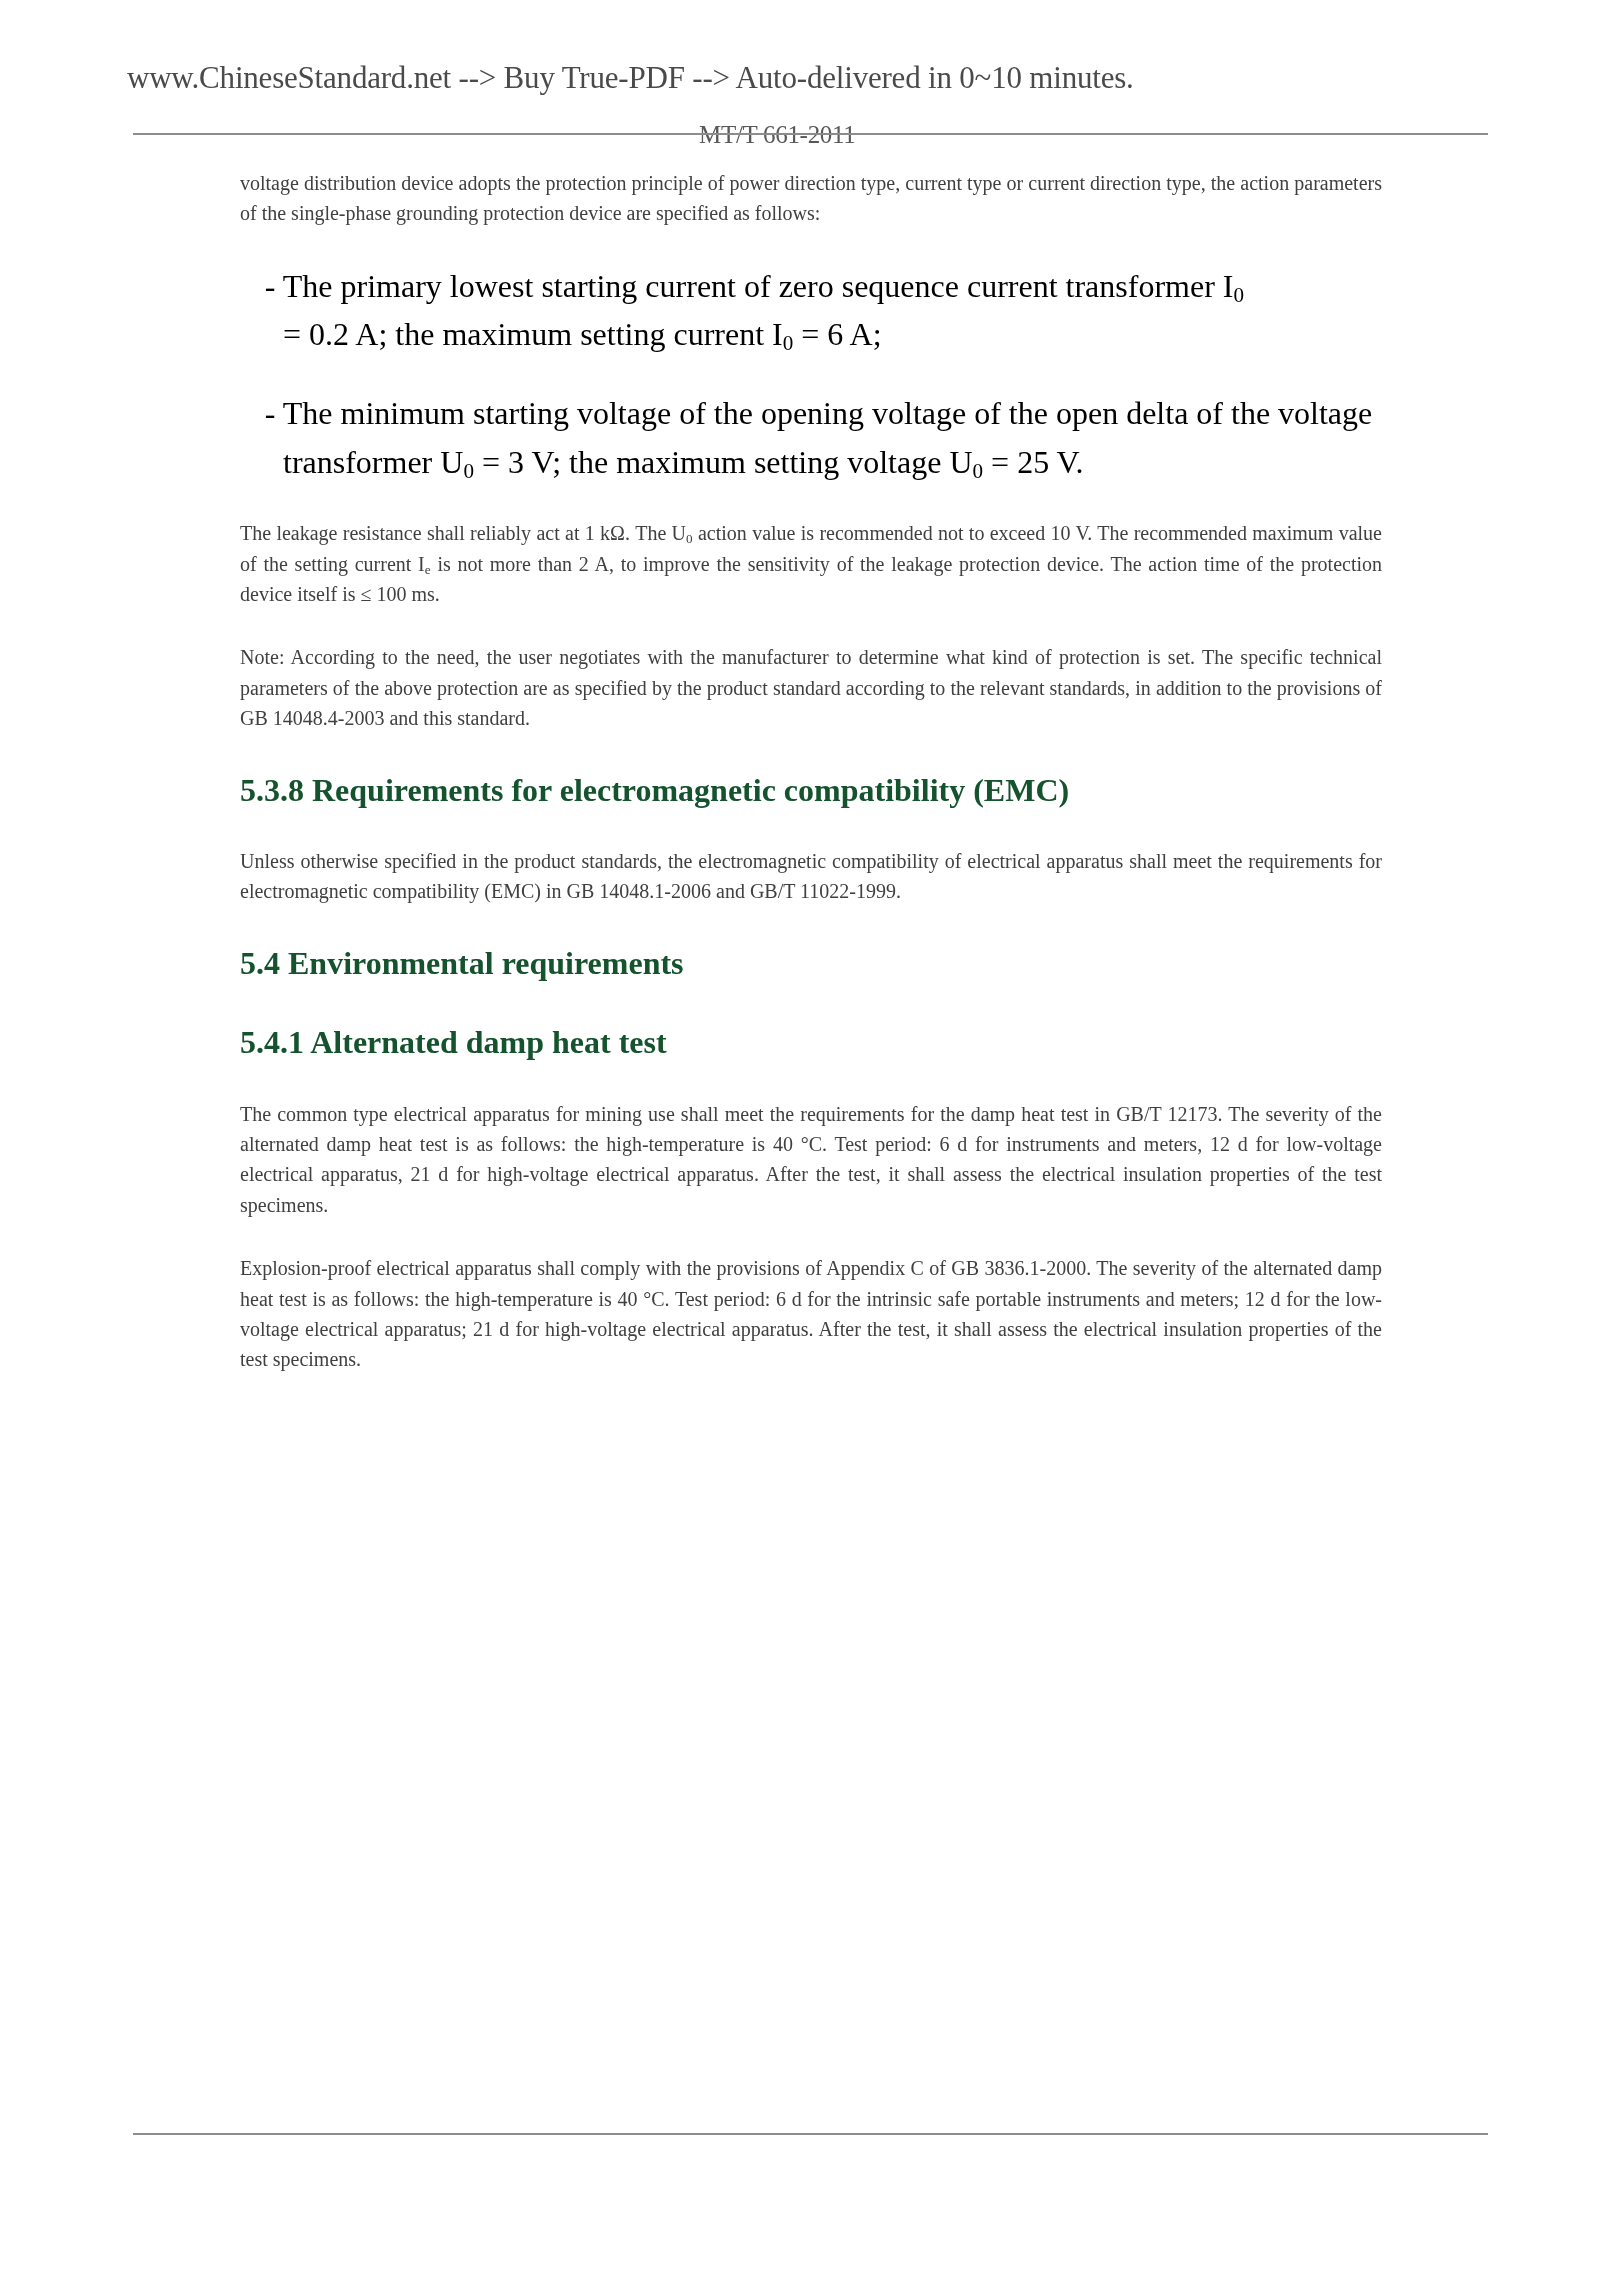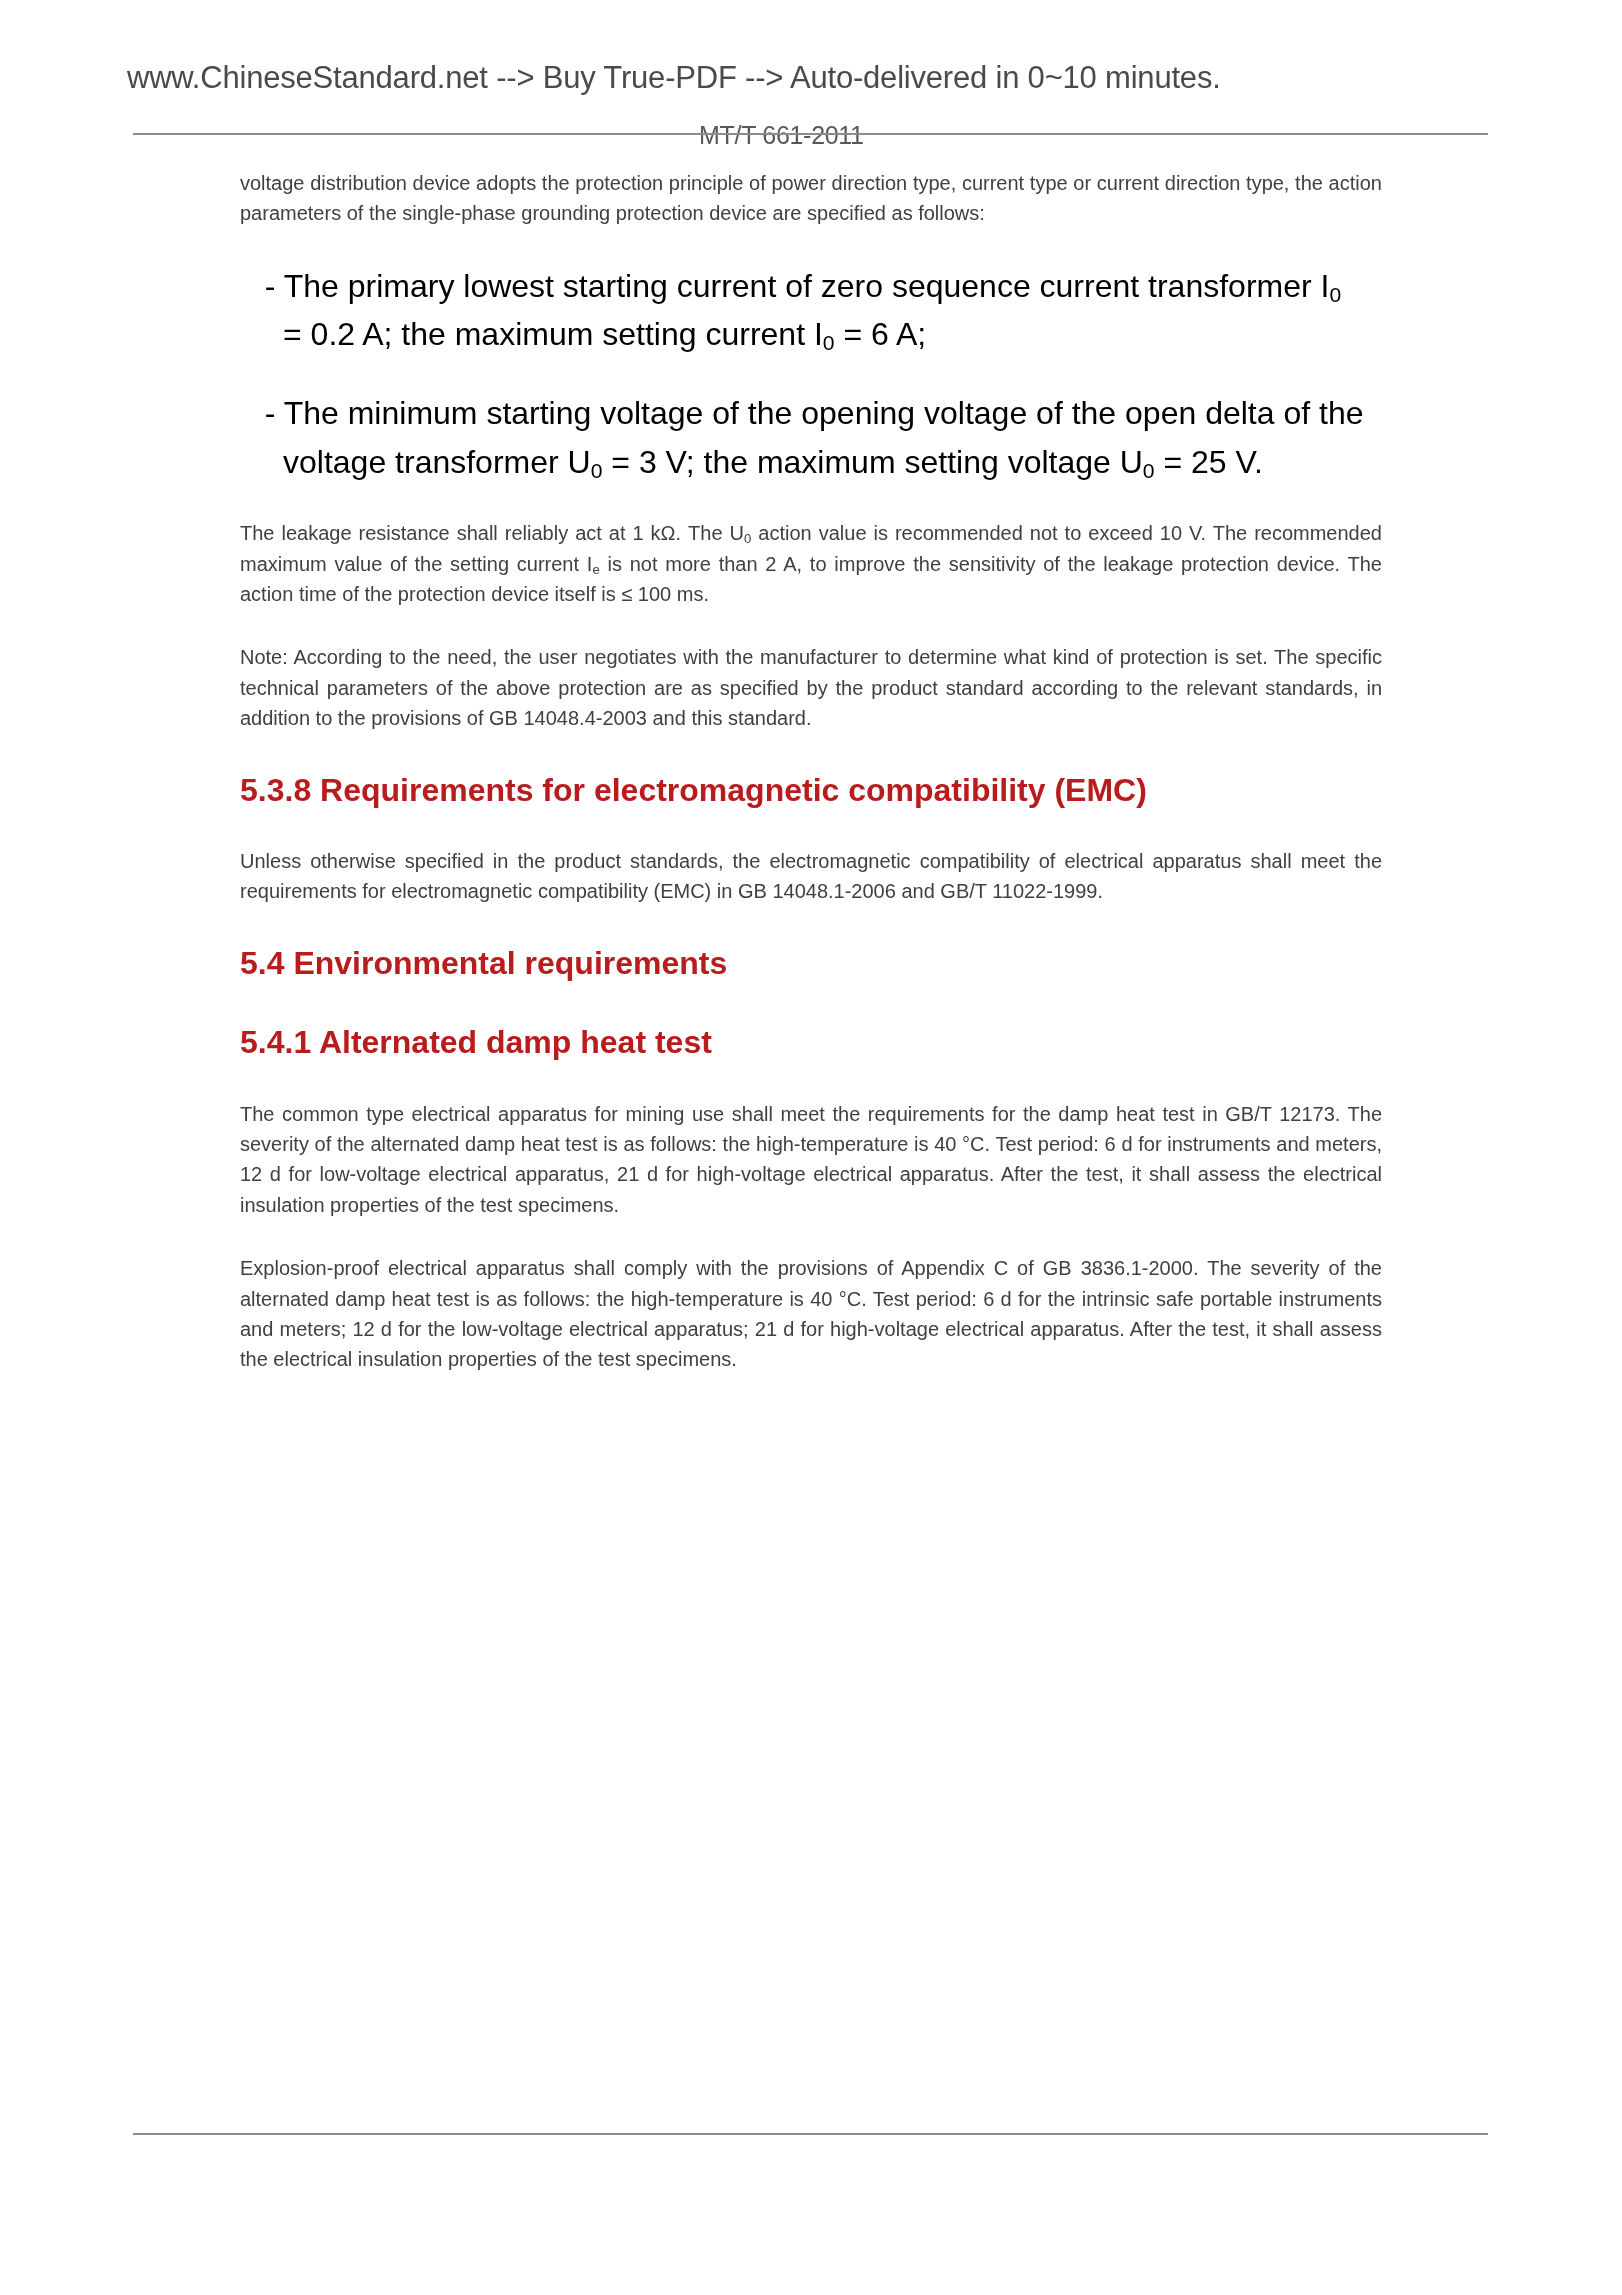--- a/index.html
+++ b/index.html
@@ -5,21 +5,21 @@
   html, body {
     margin: 0;
     padding: 0;
     background: #ffffff;
   }
   .page {
     position: relative;
     width: 1623px;
     height: 2153px;
     background: #ffffff;
-    font-family: Liberation Sans, sans-serif;
+    font-family: Liberation Serif, serif;
     color: #000000;
     box-sizing: border-box;
     overflow: hidden;
   }
 
   
   .header-zone {
     position: absolute;
     top: 0;
     left: 0;
@@ -80,21 +80,21 @@
   }
   .bullet-group {
     margin-top: 3.3px;
     margin-bottom: 32px;
   }
   h3.heading {
     margin: 0 0 33px 0;
     font-size: 32px;
     font-weight: bold;
     line-height: 1.45;
-    color: #b91c1c;
+    color: #14532d;
   }
   sub {
     font-size: 0.66em;
     vertical-align: -0.22em;
     line-height: 0;
   }
 
   
   .footer-rule {
     position: absolute;

